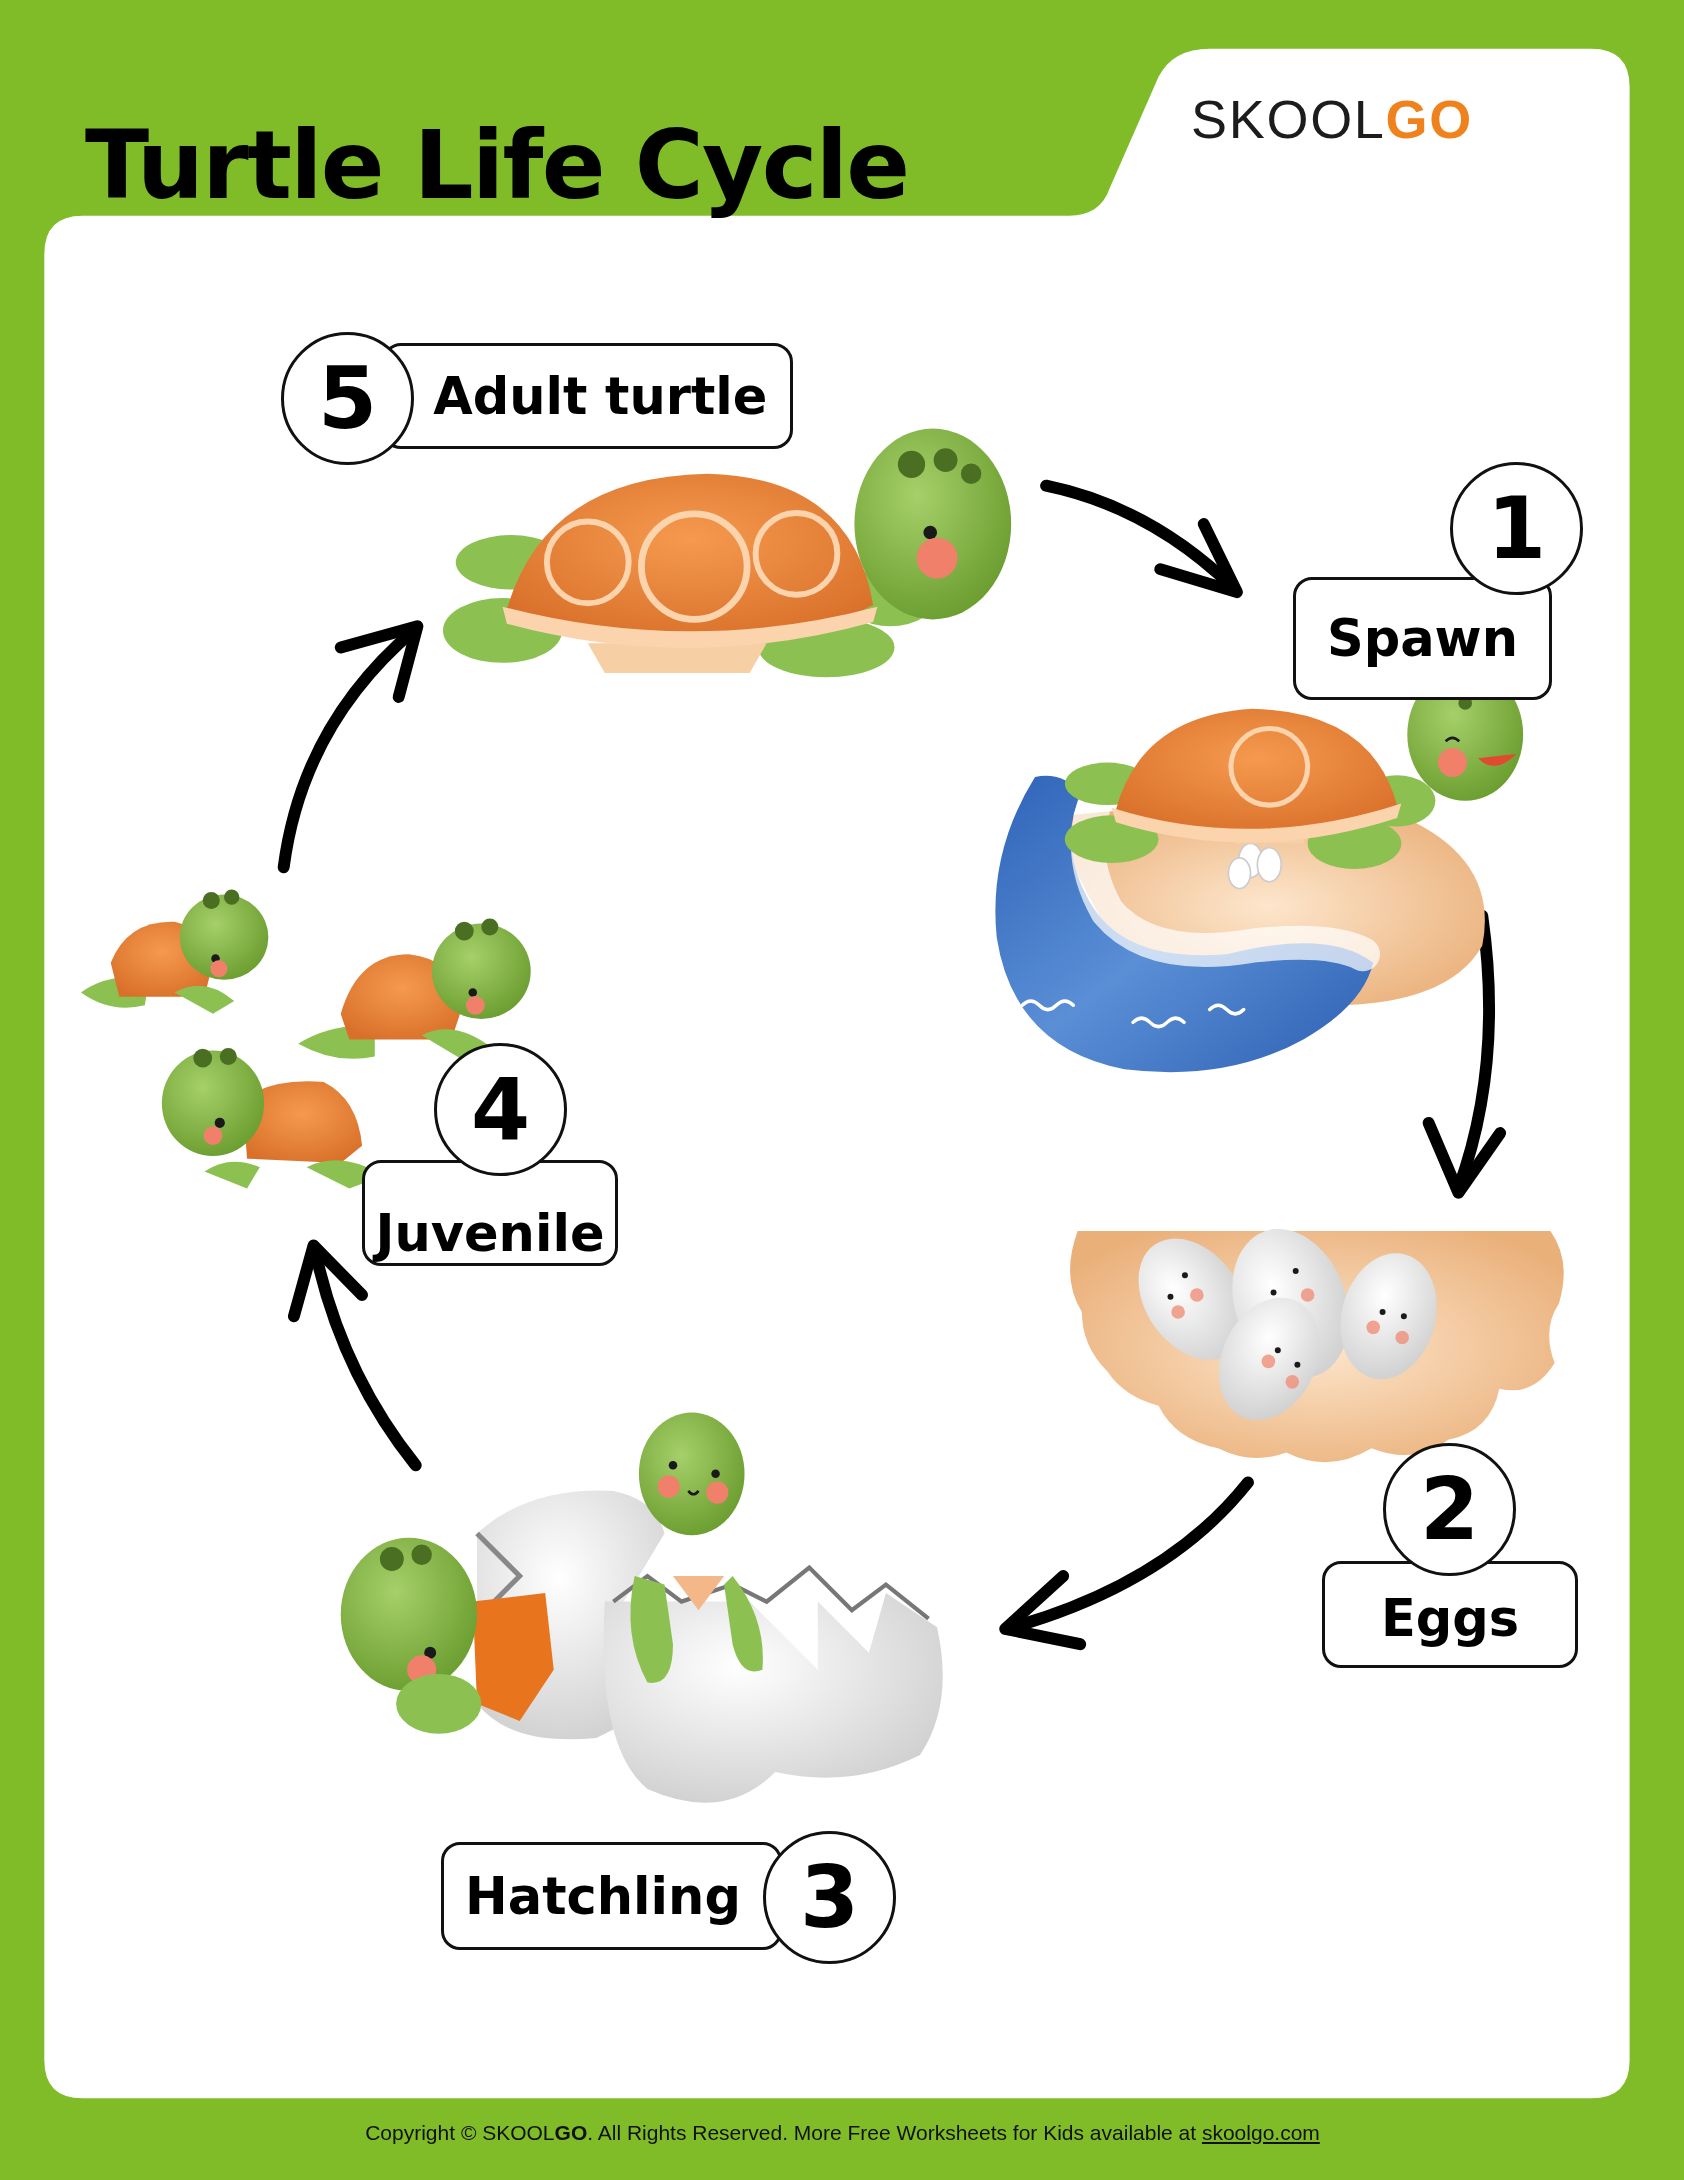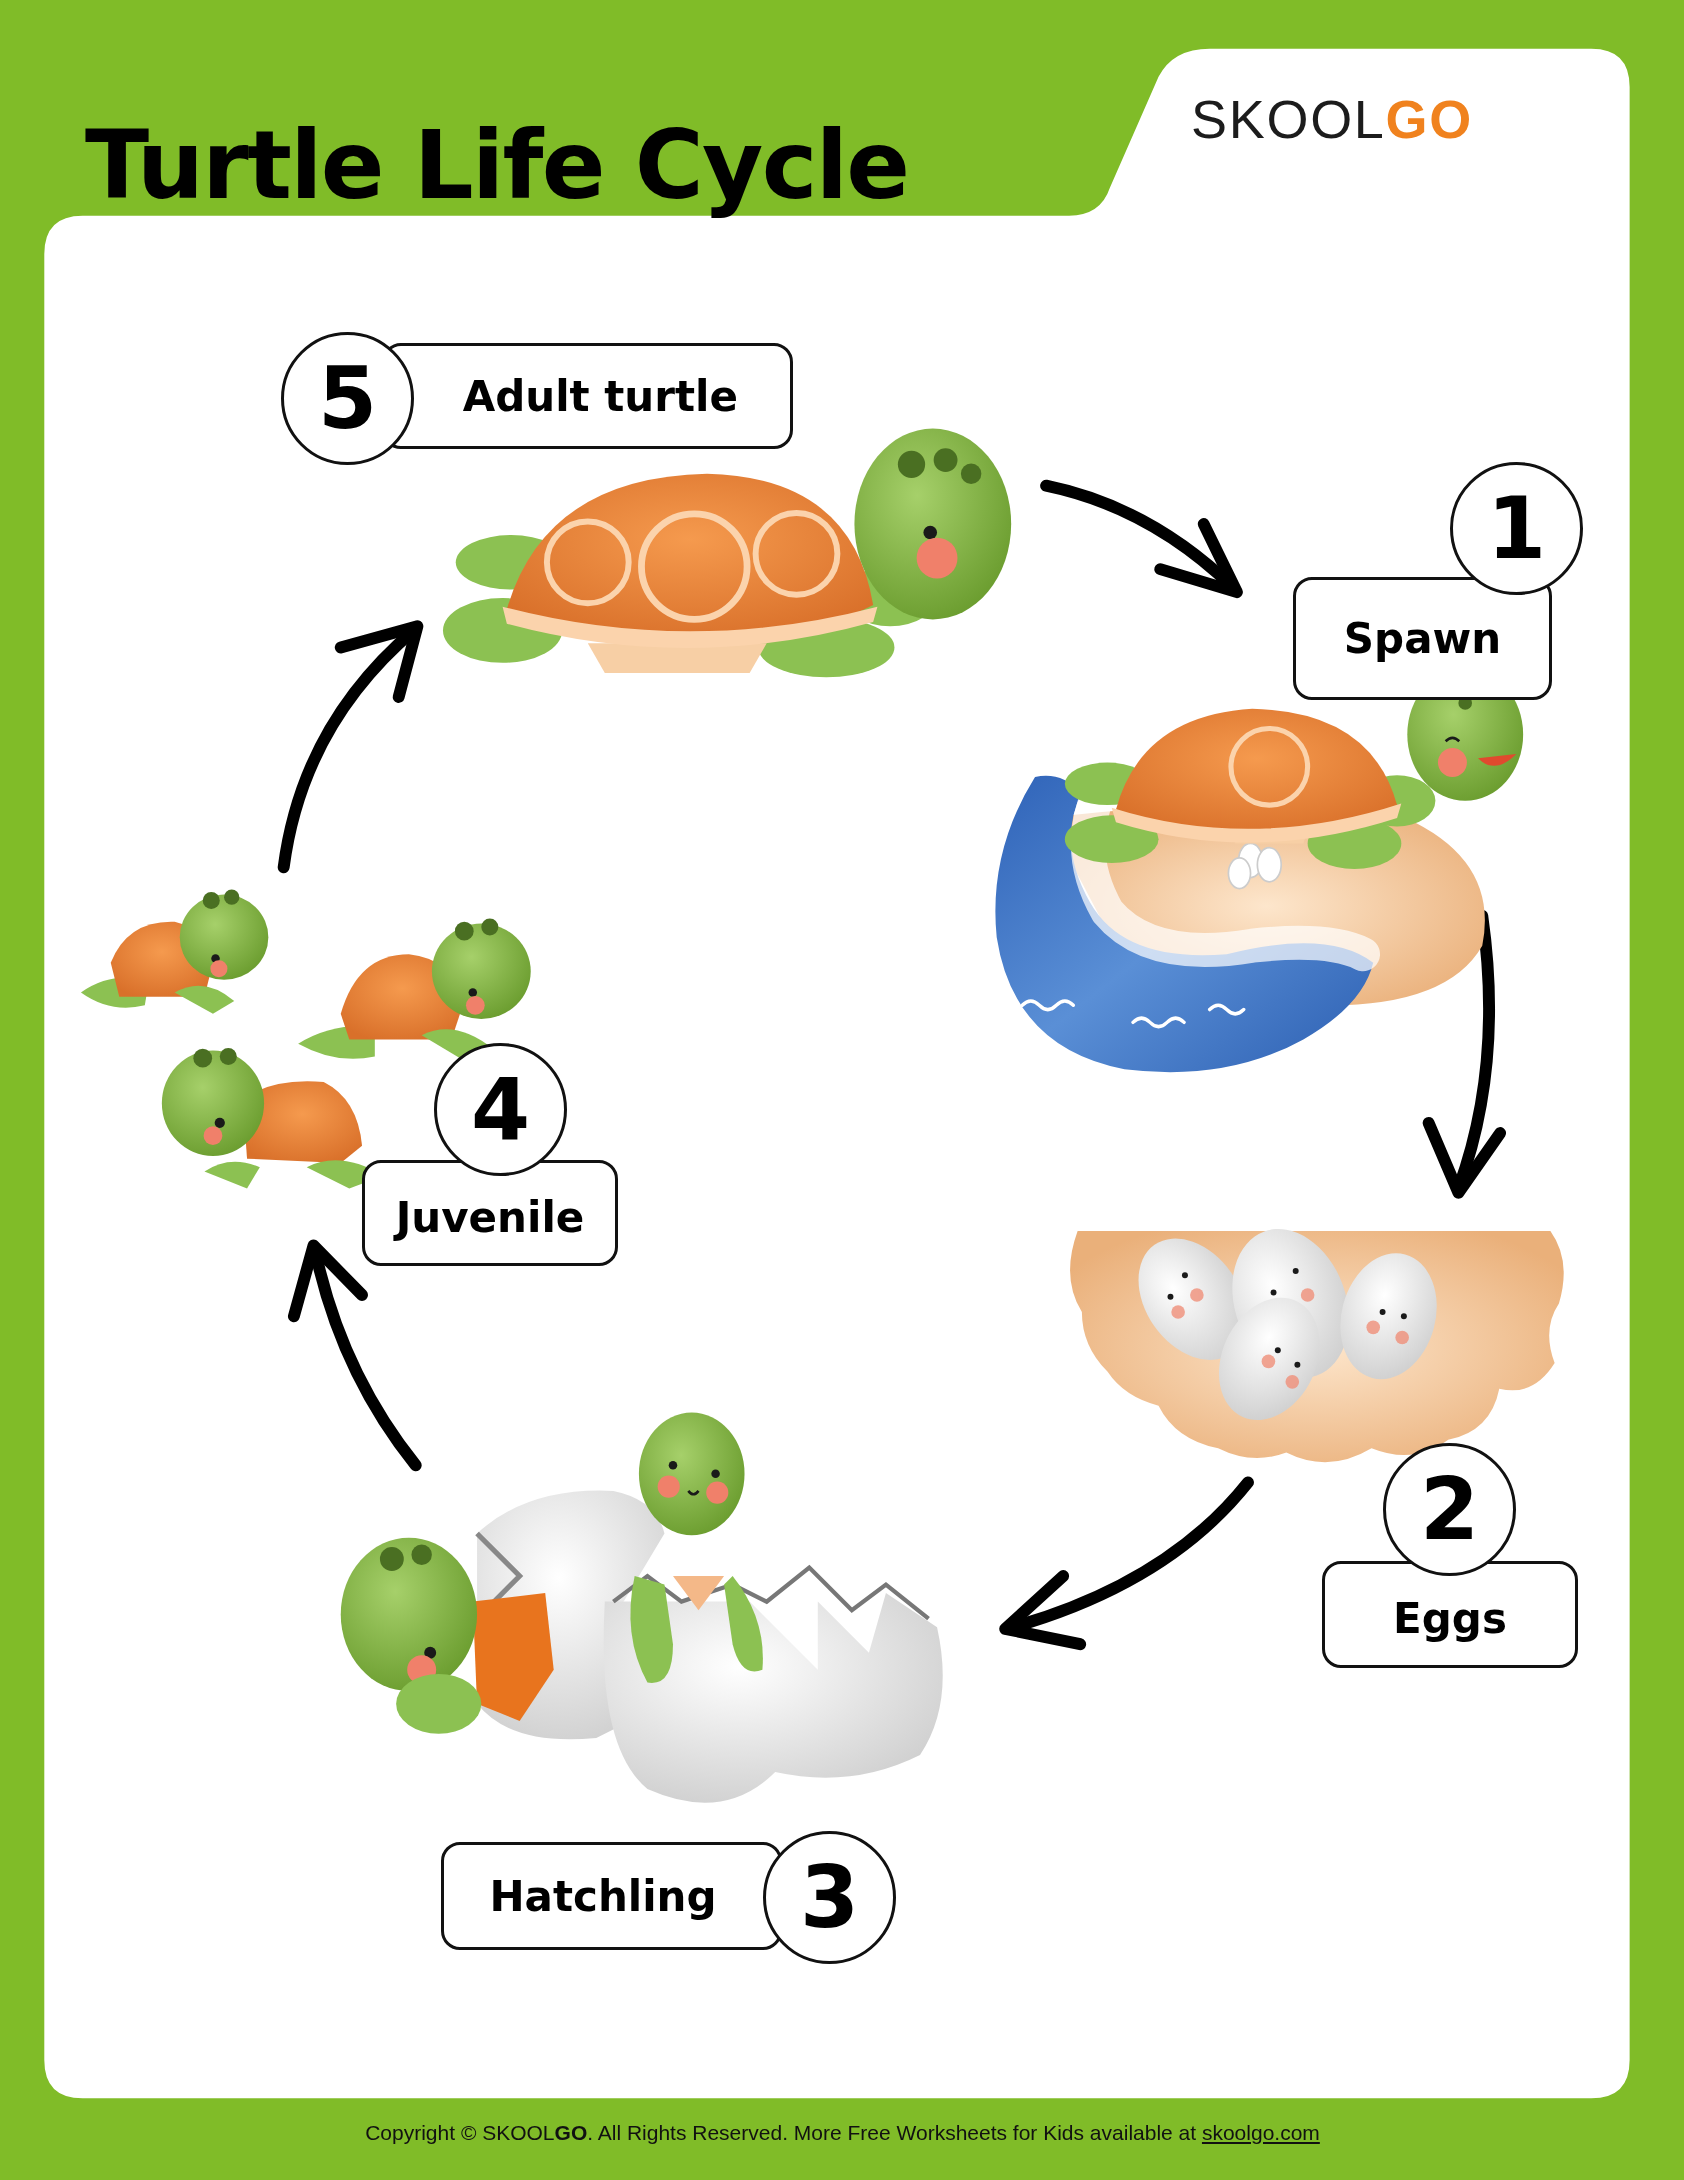--- a/index.html
+++ b/index.html
@@ -2,21 +2,21 @@
 <html style="font-size:13.6px"><head>
 <meta charset="utf-8">
 <style>
   html,body{margin:0;padding:0;}
   body{width:1685px;height:2181px;position:relative;overflow:hidden;background:#80bc28;font-family:"DejaVu Sans","Liberation Sans",sans-serif;}
   #page{position:absolute;left:0;top:0;width:1685px;height:2181px;}
   .title{position:absolute;left:85px;top:75px;font-size:94px;font-weight:bold;color:#000;letter-spacing:-1.7px;line-height:1;white-space:nowrap;margin-top:44px;}
   .logo{position:absolute;left:1191px;top:92px;font-size:54px;line-height:1;white-space:nowrap;letter-spacing:1.7px;}
   .logo .skool{color:#1c1c1c;font-weight:normal;font-family:"Liberation Sans","DejaVu Sans",sans-serif;}
   .logo .go{color:#f0821e;font-weight:bold;font-family:"Liberation Sans","DejaVu Sans",sans-serif;}
-  .label-box{position:absolute;background:#fff;border:3.4px solid #111;border-radius:19px;box-sizing:border-box;display:flex;align-items:center;justify-content:center;font-size:42px;font-weight:bold;color:#000;white-space:nowrap;}
+  .label-box{position:absolute;background:#fff;border:3.4px solid #111;border-radius:19px;box-sizing:border-box;display:flex;align-items:center;justify-content:center;font-size:51px;font-weight:bold;color:#000;white-space:nowrap;}
   .num-circle{position:absolute;width:133px;height:133px;border:3.4px solid #111;border-radius:50%;background:#fff;box-sizing:border-box;display:flex;align-items:center;justify-content:center;font-size:85px;font-weight:bold;color:#000;line-height:1;}
   .footer{position:absolute;left:0;width:1685px;top:2121px;text-align:center;font-size:21px;color:#111;font-family:"Liberation Sans","DejaVu Sans",sans-serif;white-space:nowrap;}
   .footer b{font-weight:bold;}
   .footer a{color:#111;text-decoration:underline;}
   svg.layer{position:absolute;left:0;top:0;}
 </style>
 </head>
 <body>
 
 <div id="page">
@@ -235,21 +235,21 @@
     <span>2</span>
   </div>
 
   <div class="label-box" style="left:441px;top:1842px;width:341px;height:108px;padding-right:17px;">
     <span>Hatchling</span>
   </div>
   <div class="num-circle" style="left:763px;top:1831px;">
     <span>3</span>
   </div>
 
-  <div class="label-box" style="left:362px;top:1160px;width:256px;height:106px;padding-top:8.5px;">
+  <div class="label-box" style="left:362px;top:1160px;width:256px;height:106px;padding-top:8.5px;align-items:flex-end;">
     <span>Juvenile</span>
   </div>
   <div class="num-circle" style="left:434px;top:1043px;">
     <span>4</span>
   </div>
 
   <div class="footer">
     <span>Copyright © SKOOL</span><b>GO</b><span>. All Rights Reserved. More Free Worksheets for Kids available at </span><a>skoolgo.com</a>
   </div>
 

